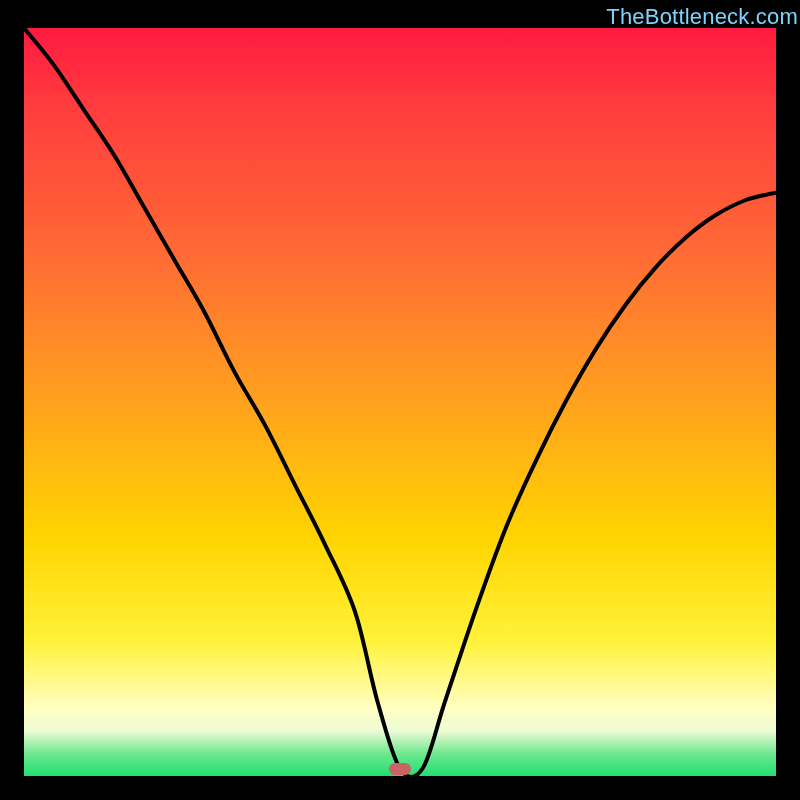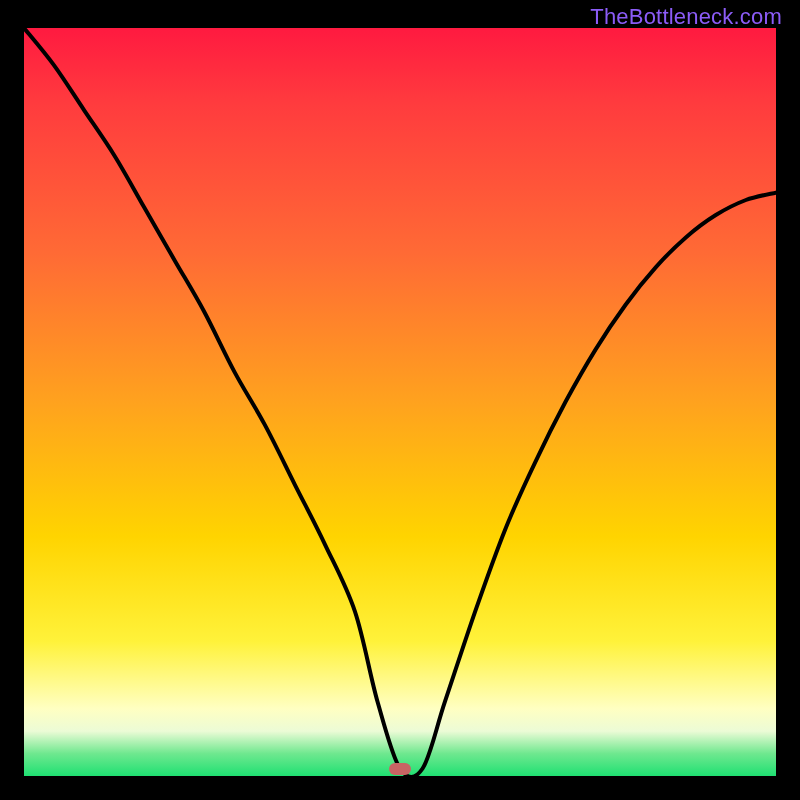--- a/index.html
+++ b/index.html
@@ -13,22 +13,22 @@
   }
   .frame {
     position: relative;
     width: 800px;
     height: 800px;
     background: #000;
   }
   .attribution {
     position: absolute;
     top: 4px;
-    right: 18px;
-    color: #8b5cf6;
+    right: 2px;
+    color: #7dd3fc;
     font-size: 22px;
     font-weight: 500;
     letter-spacing: 0.2px;
     z-index: 5;
   }
   
   .plot-area {
     position: absolute;
     left: 24px;
     top: 28px;

